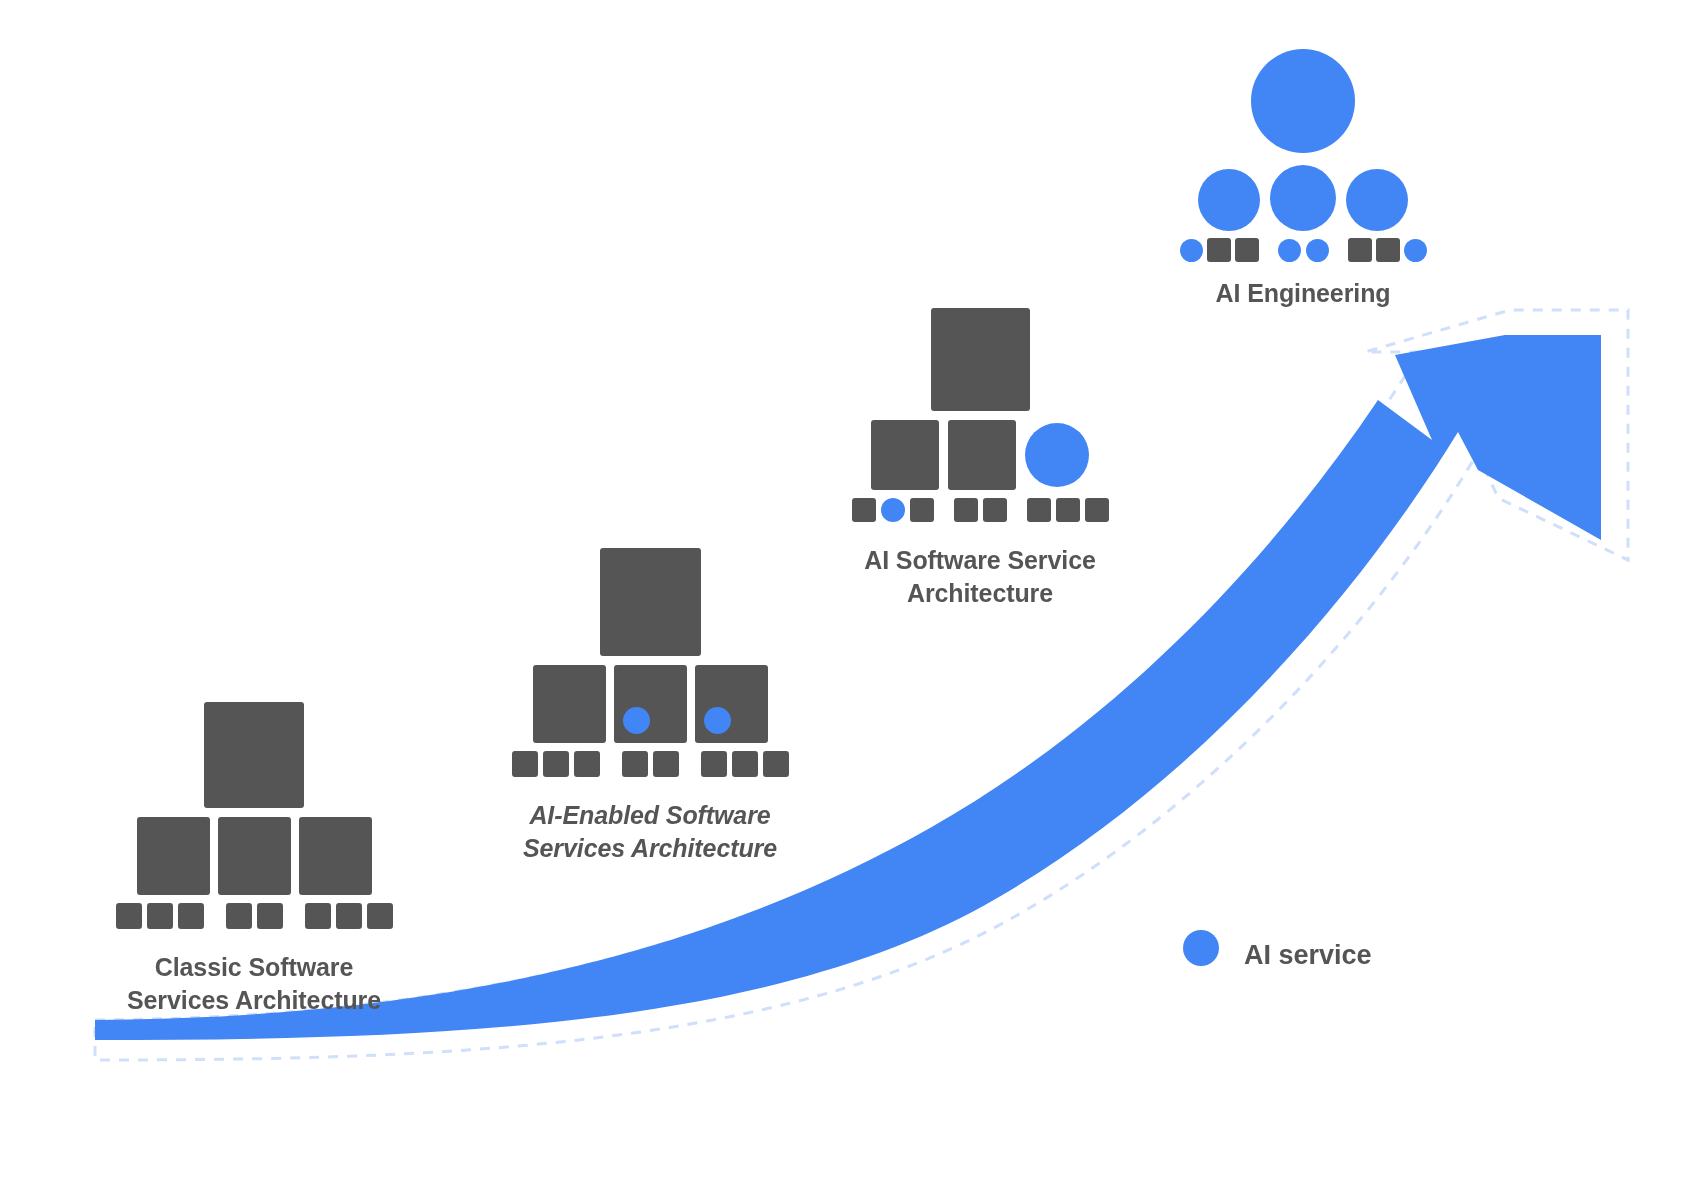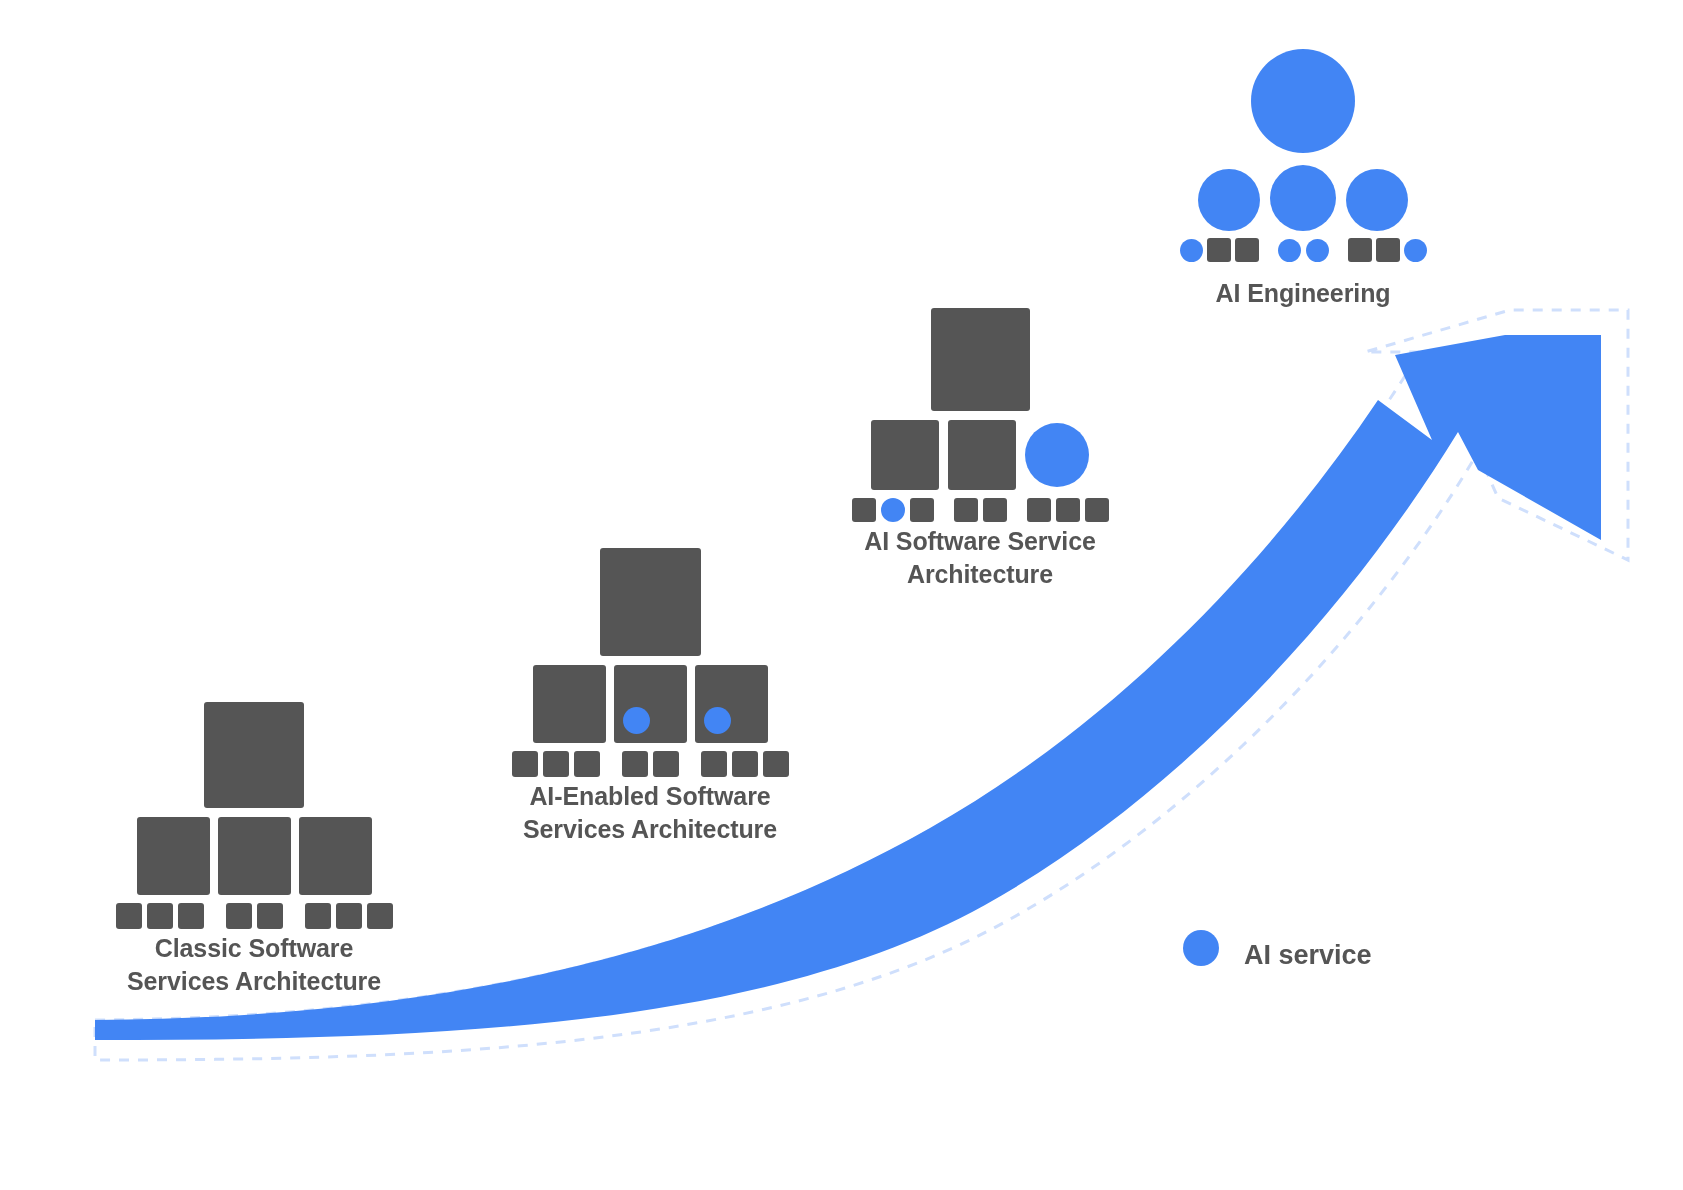--- a/index.html
+++ b/index.html
@@ -58,21 +58,21 @@
     flex: none;
   }
   .unitcell .inner-dot {
     position: absolute;
     background: #4285f4;
     border-radius: 50%;
   }
   .grp-gap { flex: none; }
 
   .label {
-    margin-top: 3px;
+    margin-top: 22px;
     text-align: center;
     color: #555555;
     font-weight: bold;
     font-size: 25px;
     line-height: 1.33;
     white-space: pre-line;
     letter-spacing: -0.1px;
   }
   .label-top {
     margin-top: 14px;
@@ -186,21 +186,21 @@
       <div style="display:flex;gap:5px;">
         <div class="sq" style="width:26px;height:26px;"></div>
         <div class="sq" style="width:26px;height:26px;"></div>
         <div class="sq" style="width:26px;height:26px;"></div>
       </div>
     </div>
     <div class="label">Classic Software
 Services Architecture</div>
   </div>
 
-  <div class="stack" style="left:455px; top:546px; width:390px;">
+  <div class="stack" style="left:455px; top:546px; width:390px;font-style:italic;">
     <div class="row-top" style="height:110px;">
       <div class="sq" style="width:101px;height:108px;"></div>
     </div>
     <div class="row-mid" style="height:80px; margin-top:7px; gap:8px;">
       <div class="unitcell sq" style="width:73px;height:78px;"></div>
       <div class="unitcell sq" style="width:73px;height:78px;">
         <span class="inner-dot" style="width:27px;height:27px;left:9px;bottom:9px;"></span>
       </div>
       <div class="unitcell sq" style="width:73px;height:78px;">
         <span class="inner-dot" style="width:27px;height:27px;left:9px;bottom:9px;"></span>

